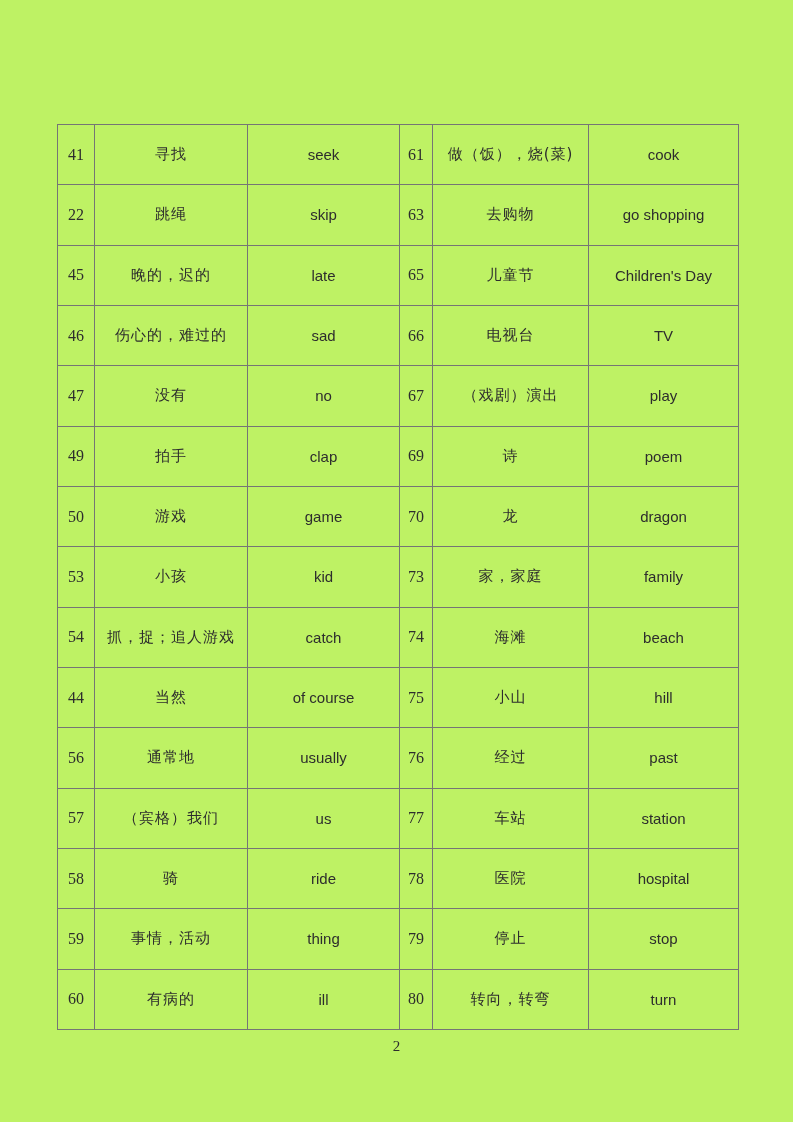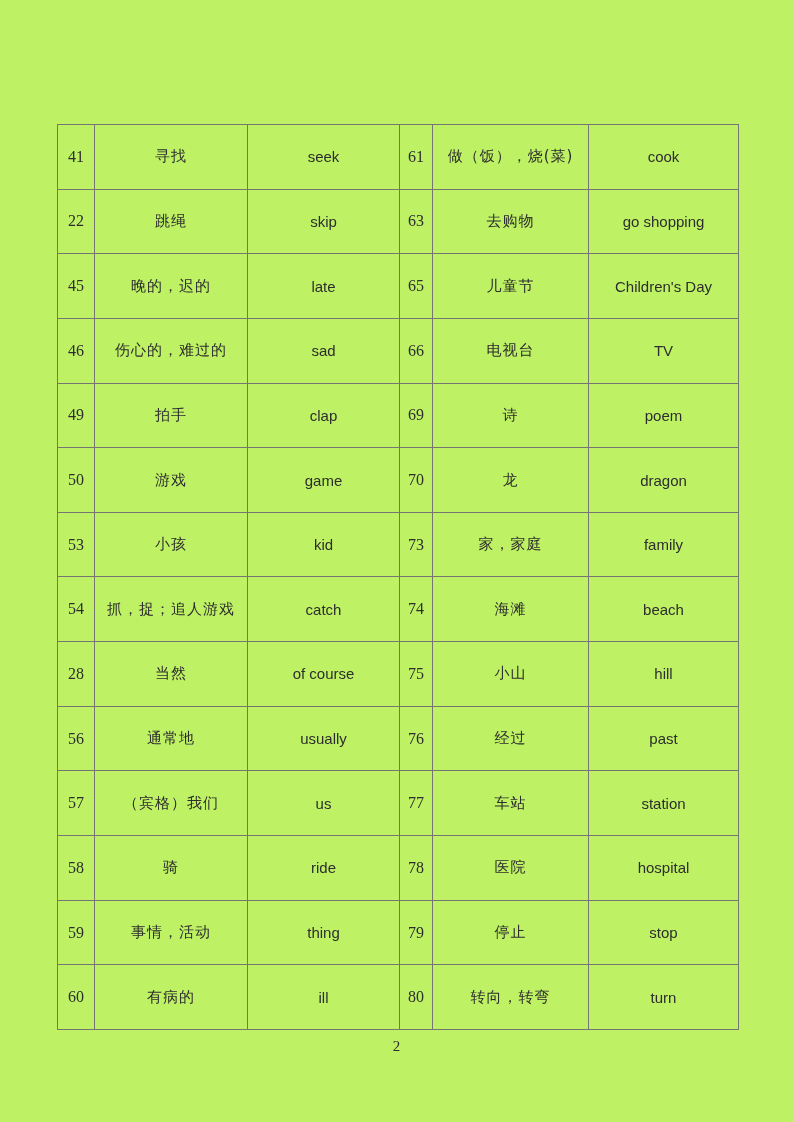--- a/index.html
+++ b/index.html
@@ -103,20 +103,28 @@
         </tr>
         <tr>
           <td class="index-cell">46</td>
           <td class="chinese-cell">伤心的，难过的</td>
           <td class="english-cell">sad</td>
           <td class="index-cell">66</td>
           <td class="chinese-cell">电视台</td>
           <td class="english-cell">TV</td>
         </tr>
         <tr>
+          <td class="index-cell">47</td>
+          <td class="chinese-cell">没有</td>
+          <td class="english-cell">no</td>
+          <td class="index-cell">67</td>
+          <td class="chinese-cell">（戏剧）演出</td>
+          <td class="english-cell">play</td>
+        </tr>
+        <tr>
           <td class="index-cell">49</td>
           <td class="chinese-cell">拍手</td>
           <td class="english-cell">clap</td>
           <td class="index-cell">69</td>
           <td class="chinese-cell">诗</td>
           <td class="english-cell">poem</td>
         </tr>
         <tr>
           <td class="index-cell">50</td>
           <td class="chinese-cell">游戏</td>
@@ -135,21 +143,21 @@
         </tr>
         <tr>
           <td class="index-cell">54</td>
           <td class="chinese-cell">抓，捉；追人游戏</td>
           <td class="english-cell">catch</td>
           <td class="index-cell">74</td>
           <td class="chinese-cell">海滩</td>
           <td class="english-cell">beach</td>
         </tr>
         <tr>
-          <td class="index-cell">28</td>
+          <td class="index-cell">44</td>
           <td class="chinese-cell">当然</td>
           <td class="english-cell">of course</td>
           <td class="index-cell">75</td>
           <td class="chinese-cell">小山</td>
           <td class="english-cell">hill</td>
         </tr>
         <tr>
           <td class="index-cell">56</td>
           <td class="chinese-cell">通常地</td>
           <td class="english-cell">usually</td>

